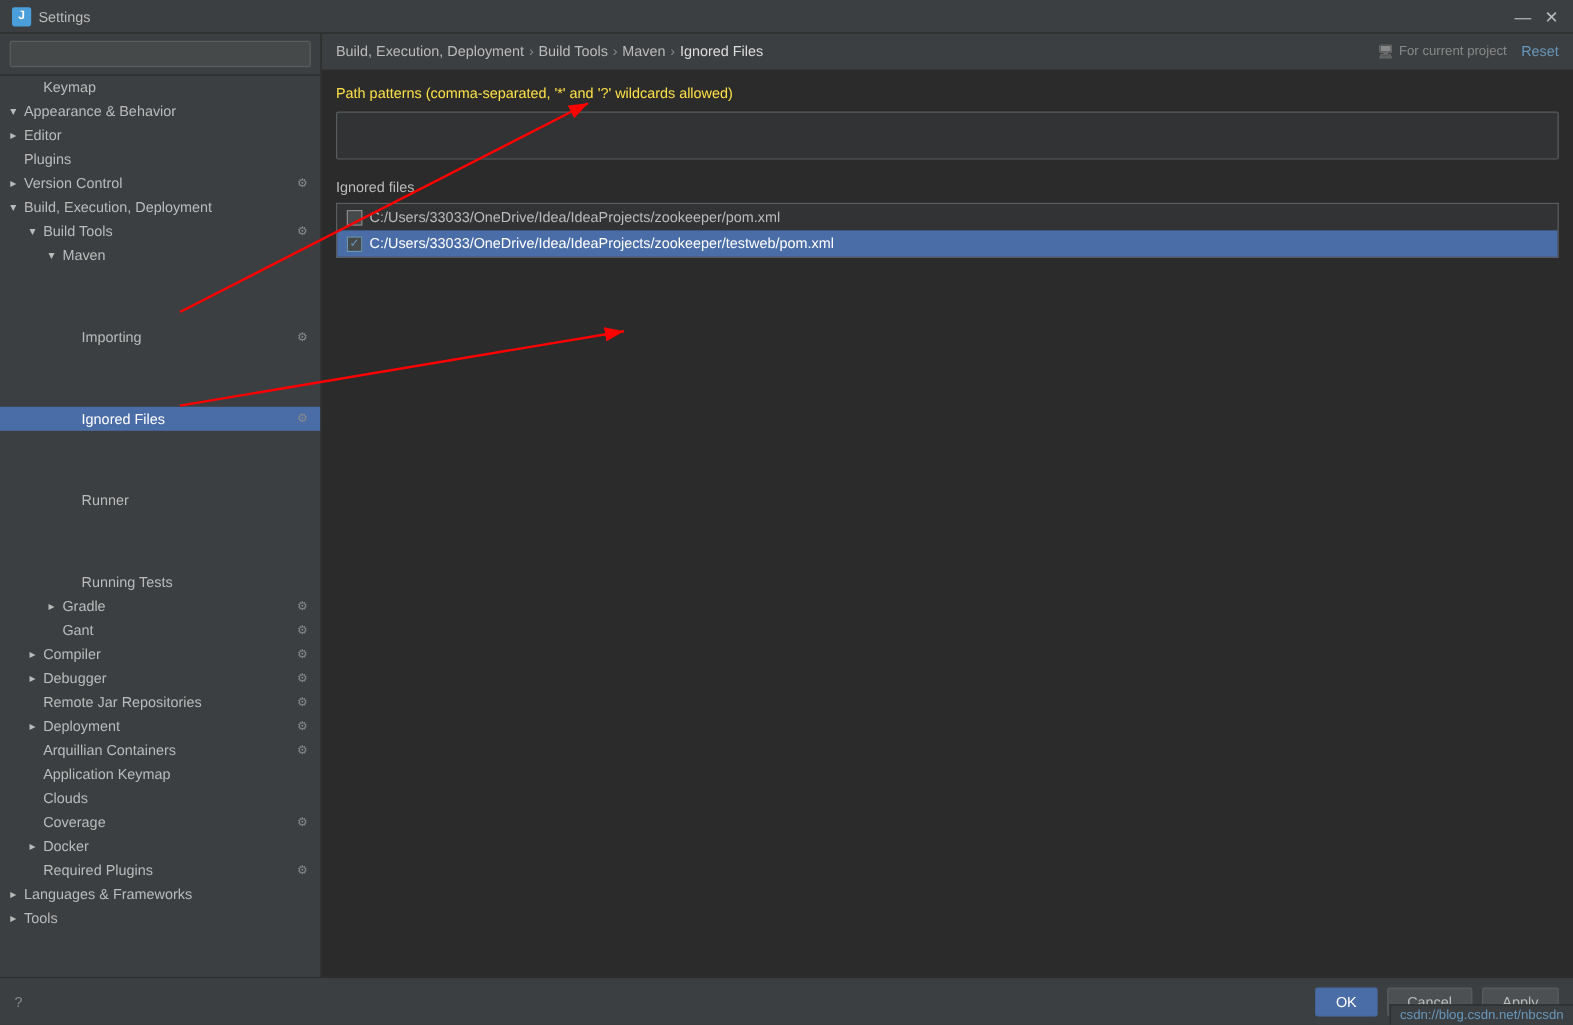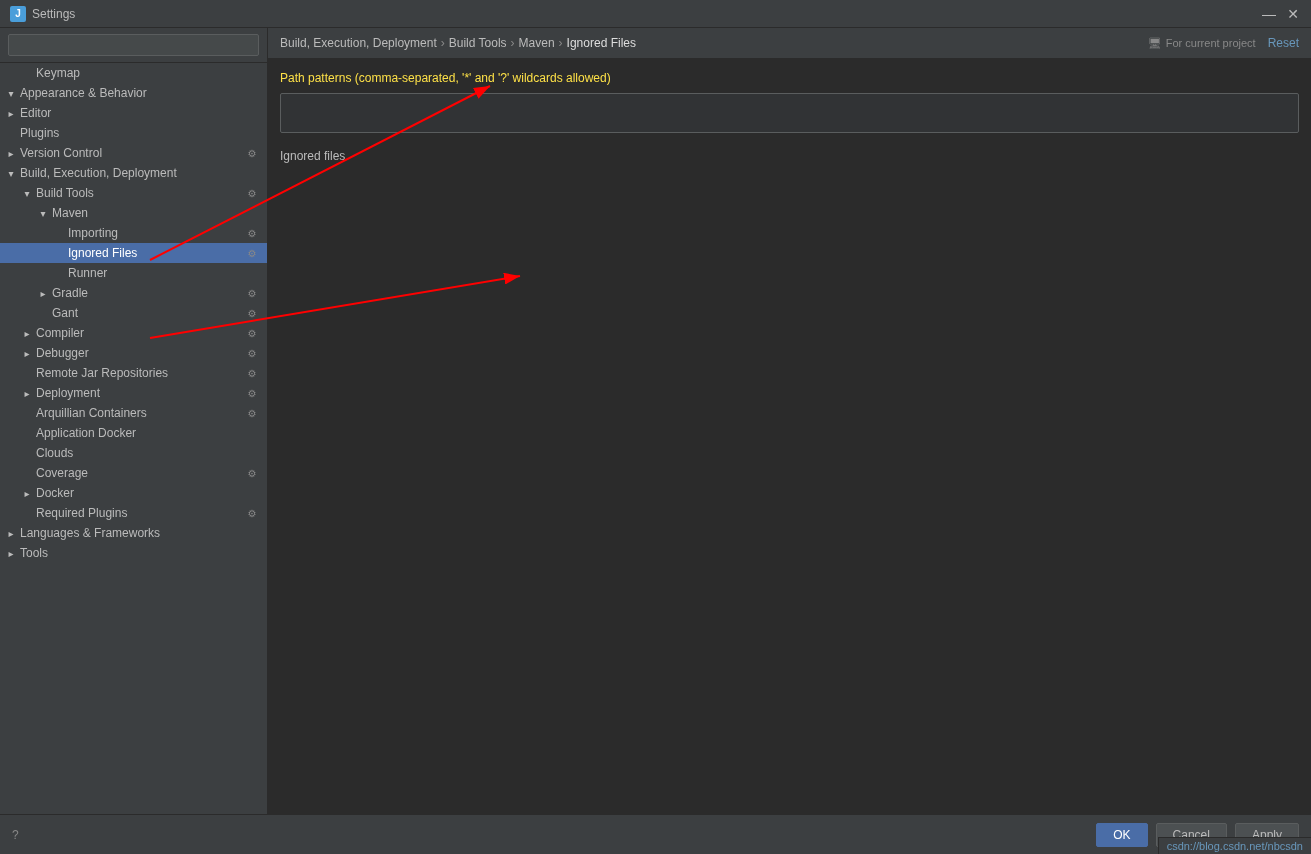--- a/index.html
+++ b/index.html
@@ -110,21 +110,21 @@
       white-space: nowrap;
     }
     .tree-item.selected {
       background: #4a6da7;
       color: #fff;
     }
 
     .tree-indent-0 { padding-left: 4px; }
     .tree-indent-1 { padding-left: 20px; }
     .tree-indent-2 { padding-left: 36px; }
-    .tree-indent-3 { padding-left: 52px; }
+    .tree-indent-3 { padding-left: 52px; margin-top: 48px; }
 
     .arrow {
       width: 14px;
       height: 14px;
       display: inline-flex;
       align-items: center;
       justify-content: center;
       font-size: 10px;
       margin-right: 2px;
       flex-shrink: 0;
@@ -392,20 +392,24 @@
         </div>
         <div class="tree-item tree-indent-3 selected">
           <span class="arrow arrow-none"></span>
           <span class="item-label">Ignored Files</span>
           <span class="item-icon">⚙</span>
         </div>
         <div class="tree-item tree-indent-3">
           <span class="arrow arrow-none"></span>
           <span class="item-label">Runner</span>
         </div>
+        <div class="tree-item tree-indent-3">
+          <span class="arrow arrow-none"></span>
+          <span class="item-label">Running Tests</span>
+        </div>
         <div class="tree-item tree-indent-2">
           <span class="arrow arrow-closed"></span>
           <span class="item-label">Gradle</span>
           <span class="item-icon">⚙</span>
         </div>
         <div class="tree-item tree-indent-2">
           <span class="arrow arrow-none"></span>
           <span class="item-label">Gant</span>
           <span class="item-icon">⚙</span>
         </div>
@@ -429,21 +433,21 @@
           <span class="item-label">Deployment</span>
           <span class="item-icon">⚙</span>
         </div>
         <div class="tree-item tree-indent-1">
           <span class="arrow arrow-none"></span>
           <span class="item-label">Arquillian Containers</span>
           <span class="item-icon">⚙</span>
         </div>
         <div class="tree-item tree-indent-1">
           <span class="arrow arrow-none"></span>
-          <span class="item-label">Application Docker</span>
+          <span class="item-label">Application Keymap</span>
         </div>
         <div class="tree-item tree-indent-1">
           <span class="arrow arrow-none"></span>
           <span class="item-label">Clouds</span>
         </div>
         <div class="tree-item tree-indent-1">
           <span class="arrow arrow-none"></span>
           <span class="item-label">Coverage</span>
           <span class="item-icon">⚙</span>
         </div>
@@ -484,20 +488,30 @@
         </div>
         <a class="reset-link">Reset</a>
       </div>
     </div>
 
     <div class="content-body">
       <div class="section-label">Path patterns (comma-separated, '*' and '?' wildcards allowed)</div>
       <div class="path-patterns-box"></div>
 
       <div class="ignored-files-label">Ignored files</div>
+      <div class="file-list" id="file-list">
+          <div class="file-row">
+            <span class="file-checkbox"></span>
+            <span class="file-path">C:/Users/33033/OneDrive/Idea/IdeaProjects/zookeeper/pom.xml</span>
+          </div>
+          <div class="file-row selected">
+            <span class="file-checkbox checked"></span>
+            <span class="file-path">C:/Users/33033/OneDrive/Idea/IdeaProjects/zookeeper/testweb/pom.xml</span>
+          </div>
+        </div>
     </div>
 
   </div>
 </div>
 
 <div class="bottom-bar">
   <div class="bottom-left">?</div>
   <button class="btn btn-primary">OK</button>
   <button class="btn btn-default">Cancel</button>
   <button class="btn btn-default">Apply</button>

